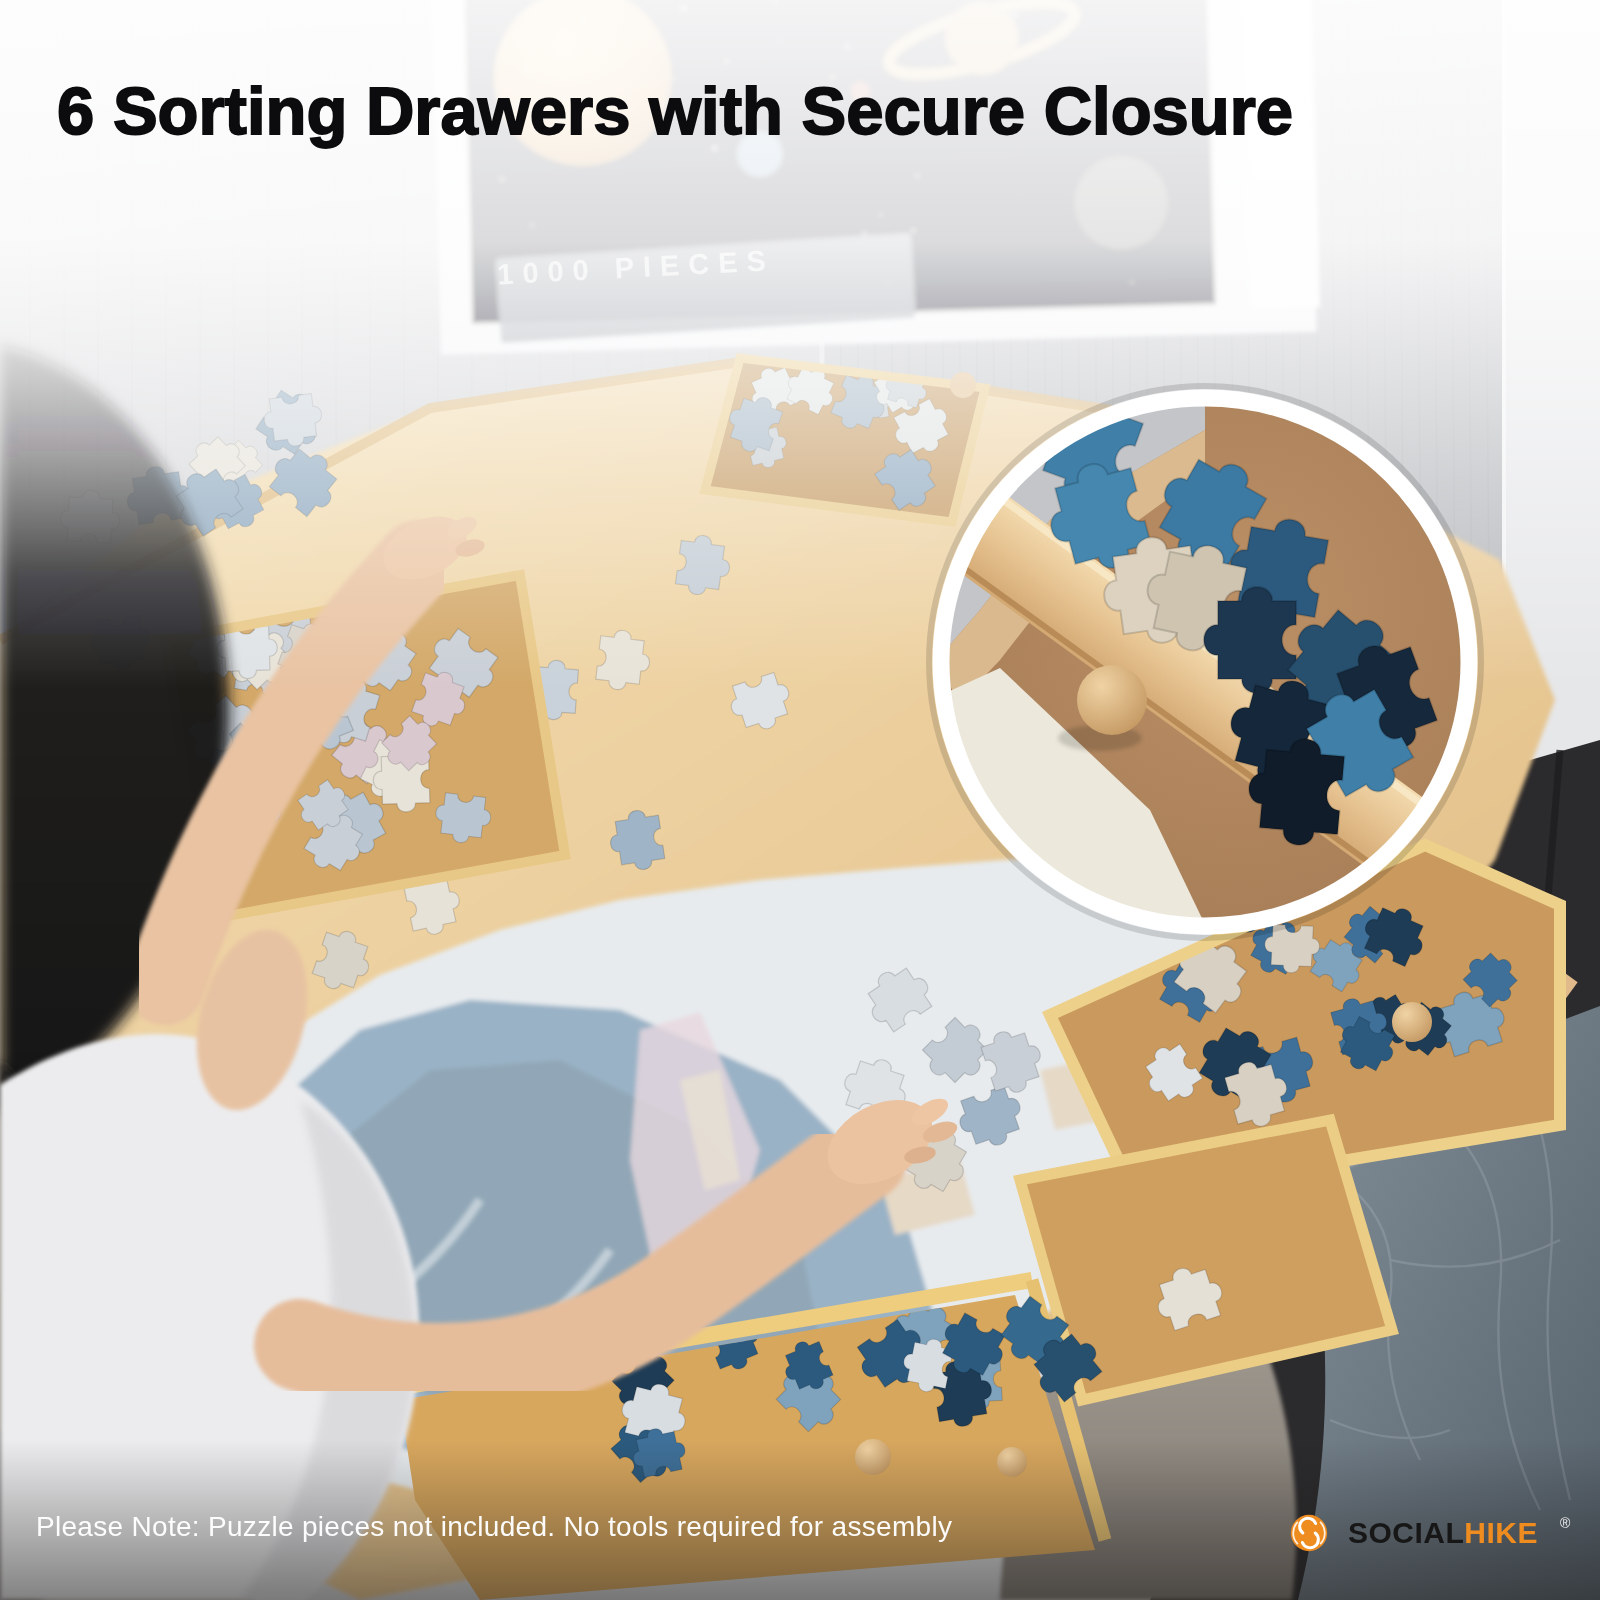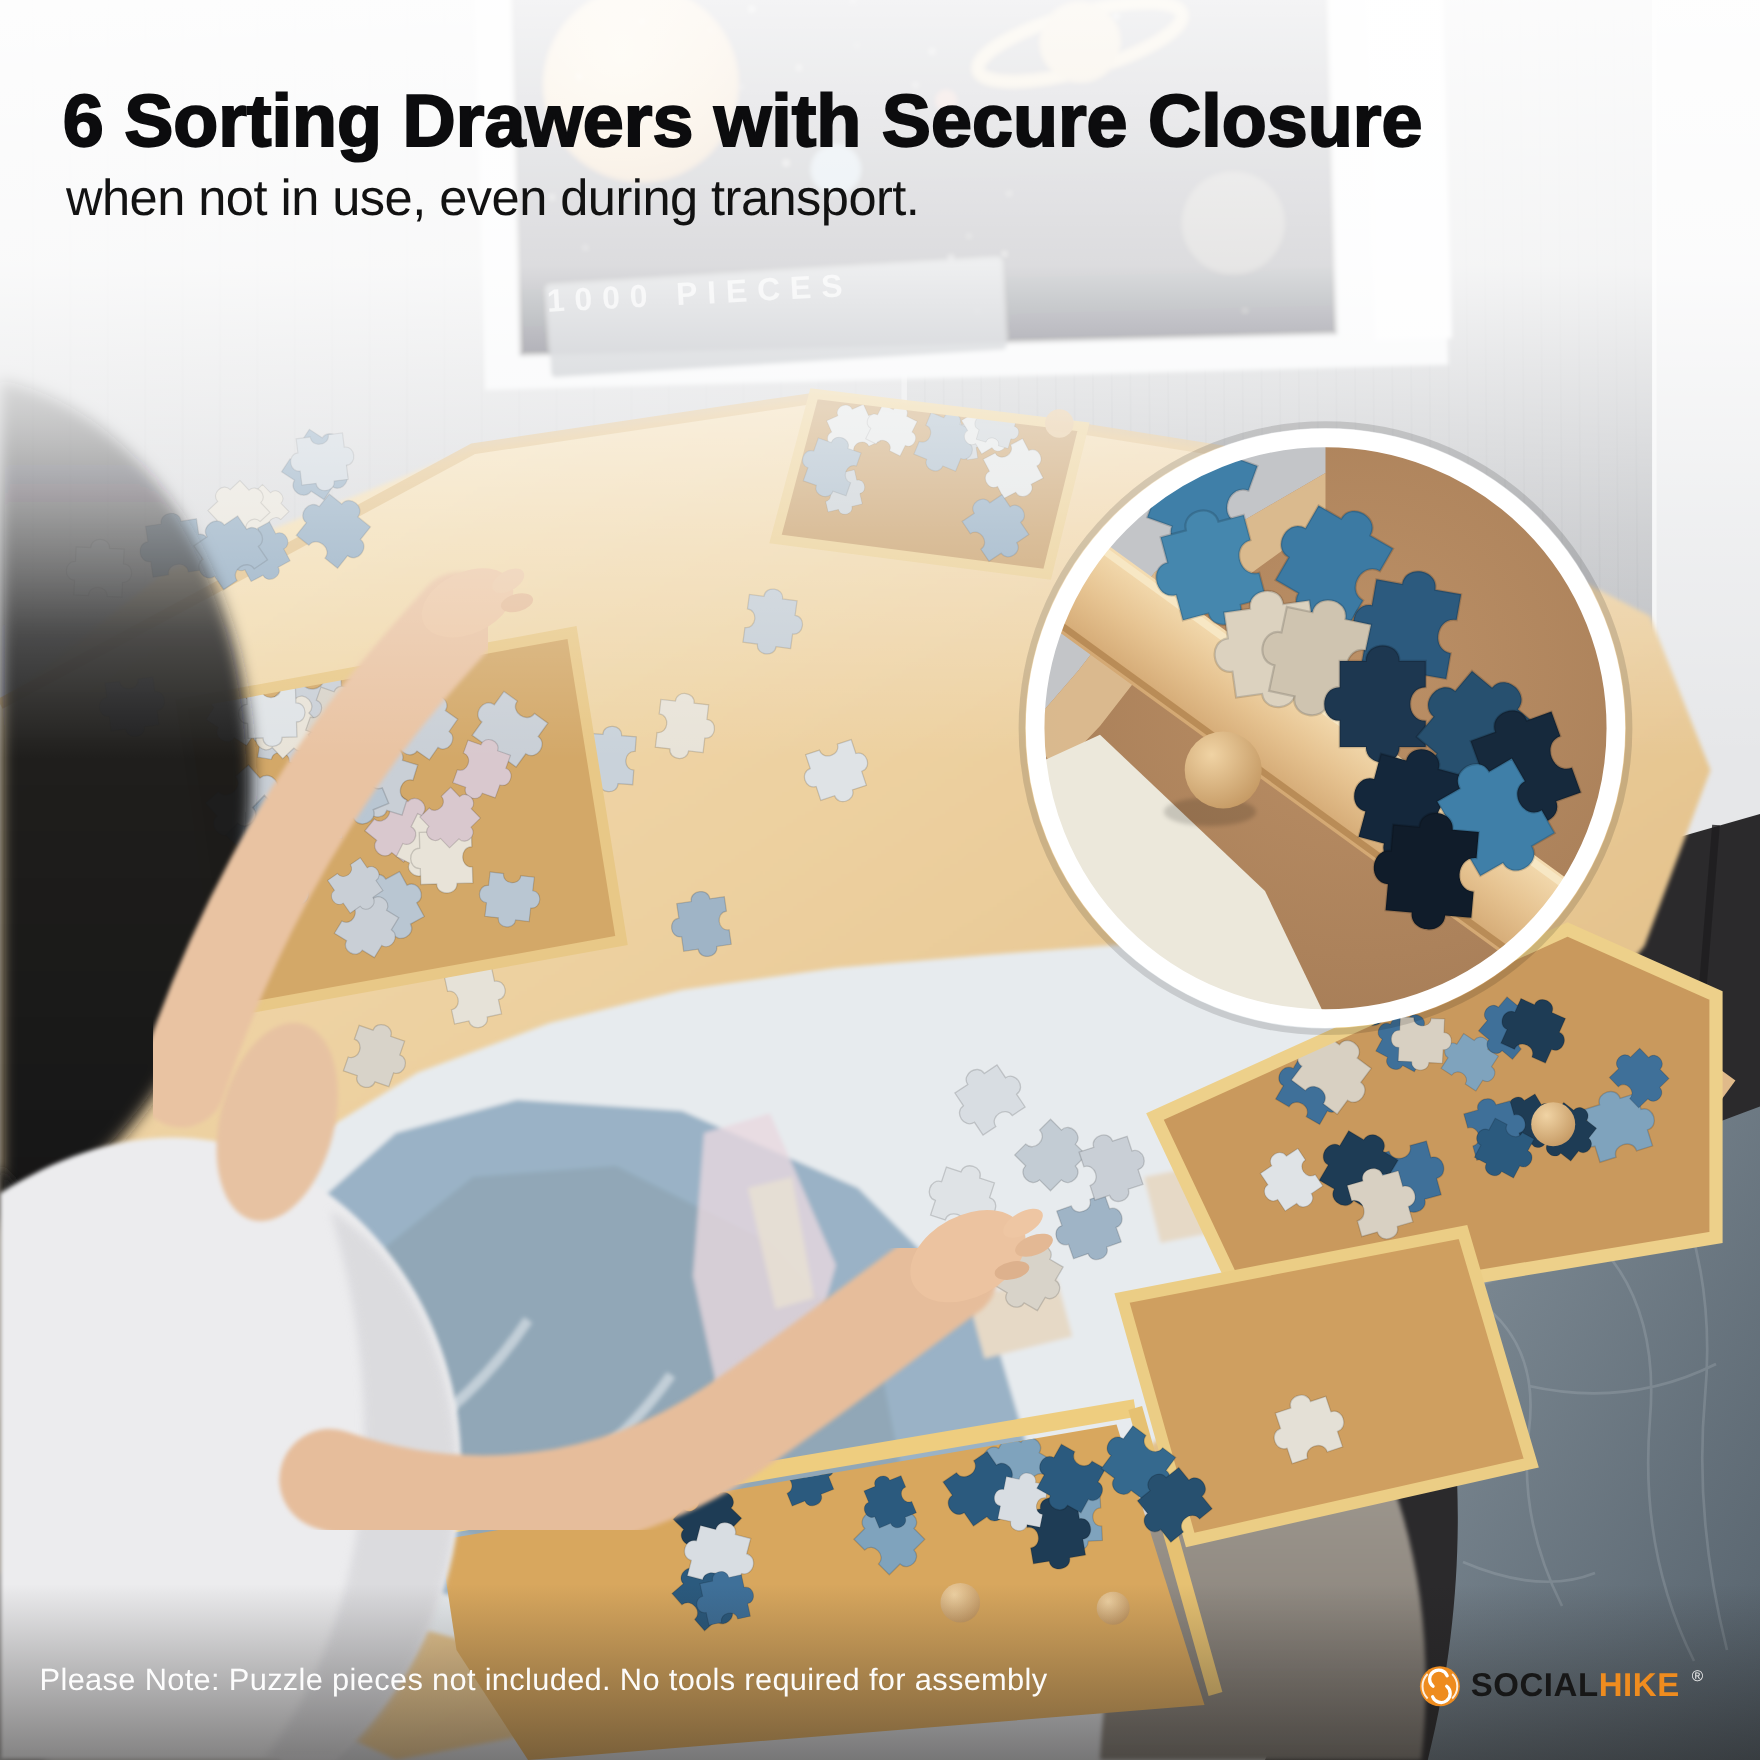--- a/index.html
+++ b/index.html
@@ -9,21 +9,21 @@
   .txt{position:absolute;z-index:5;}
   #title{left:57px;top:72px;font-size:67px;font-weight:700;color:#0c0c0e;
          letter-spacing:0px;-webkit-text-stroke:1.8px #0c0c0e;white-space:nowrap;}
   #desc{left:60px;top:150px;font-size:46px;font-weight:400;color:#121212;
         letter-spacing:-0.5px;line-height:58px;white-space:nowrap;}
   #box-label{left:497px;top:247px;width:440px;font-size:29px;font-weight:700;
              letter-spacing:9px;color:rgba(255,255,255,0.95);opacity:.7;
              transform:rotate(-3deg);white-space:nowrap;}
   #footer-note{left:36px;top:1511px;font-size:28px;font-weight:400;
                color:rgba(255,255,255,0.97);letter-spacing:.3px;white-space:nowrap;}
-  #brand{left:1290px;top:1514px;display:flex;align-items:center;gap:9px;justify-content:space-between;}
+  #brand{left:1290px;top:1514px;display:flex;align-items:center;gap:20px;justify-content:space-between;}
   #brand .word{font-size:30px;font-weight:700;letter-spacing:.5px;white-space:nowrap;}
   #brand .w1{color:#171717;} #brand .w2{color:#ef8c1f;}
   #brand .reg{font-size:14px;color:#f2f2f2;position:relative;top:-10px;margin-left:2px;}
   #brand svg{display:block;}
 </style>
 </head>
 <body>
 
 <div id="stage">
 
@@ -475,21 +475,20 @@
             <use href="#jig" fill="#3f7fa8" transform="translate(1360 743) rotate(-30) scale(1.7)"></use>
             <use href="#jig" fill="#101c2a" transform="translate(1302 792) rotate(5) scale(1.7)"></use>
           </g>
   </g>
   <circle cx="1205" cy="662" r="264" fill="none" stroke="#ffffff" stroke-width="17"></circle>
 </g>
 </svg>
 
 <div class="txt" id="title">6 Sorting Drawers with Secure Closure</div>
 <div class="txt" id="desc">
-  <div>when not in use, even during transport.</div>
 </div>
 <div class="txt" id="box-label">1000 PIECES</div>
 <div class="txt" id="footer-note">Please Note: Puzzle pieces not included. No tools required for assembly</div>
 
 <div class="txt" id="brand">
   <svg width="38" height="38" viewBox="0 0 46 46">
     <circle cx="23" cy="23" r="22" fill="#ee8c1f"></circle>
     <path d="M31,11.5 a10,10 0 1 0 -15.5,11.5" stroke="#ffffff" stroke-width="3.6" fill="none" stroke-linecap="round"></path>
     <path d="M15,34.5 a10,10 0 1 0 15.5,-11.5" stroke="#ffffff" stroke-width="3.6" fill="none" stroke-linecap="round"></path>
     <path d="M36.5,9.5 a19,19 0 0 1 0,27" stroke="#ffffff" stroke-width="2.2" fill="none" opacity="0.85"></path>

